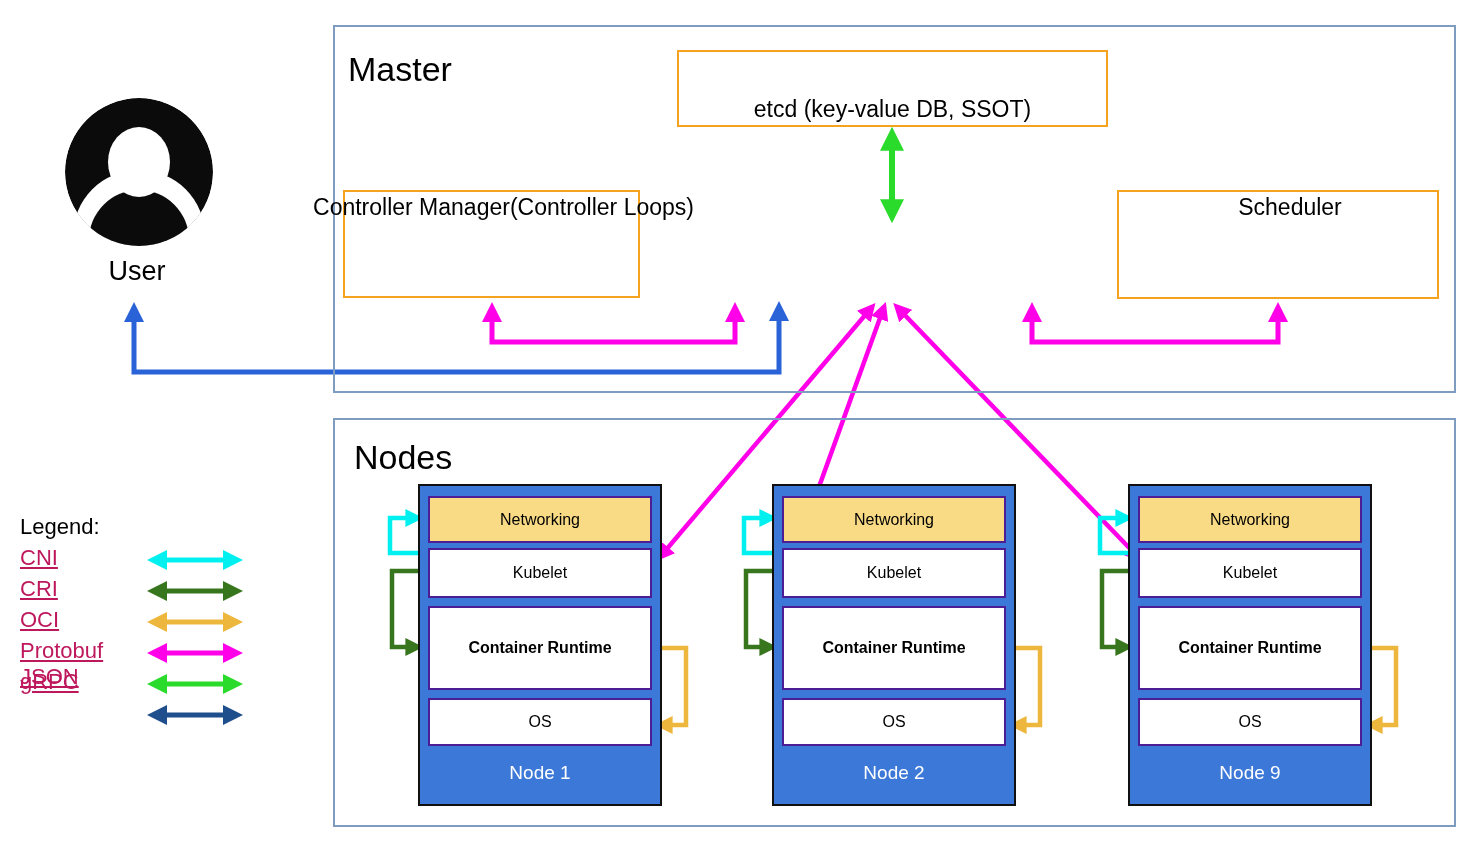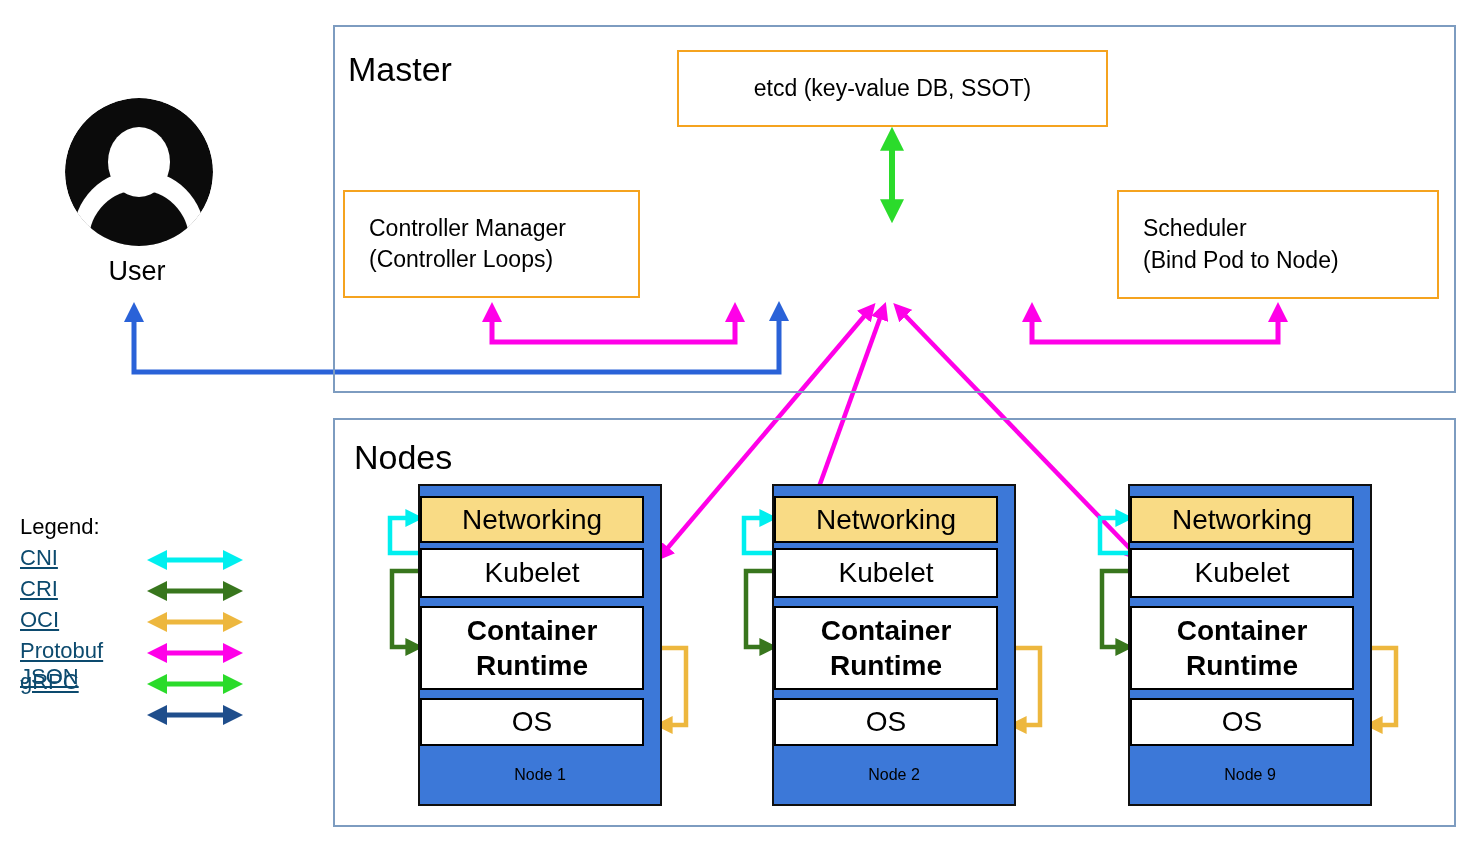--- a/index.html
+++ b/index.html
@@ -5,36 +5,36 @@
   html,body { margin:0; padding:0; background:#fff; }
   .stage {
     position:relative; width:1475px; height:852px; background:#ffffff;
     font-family:"Liberation Sans", sans-serif; color:#000; overflow:hidden;
   }
   .layer { position:absolute; left:0; top:0; width:1475px; height:852px; pointer-events:none; }
   .frame { position:absolute; border:2px solid #7D9CC0; background:transparent; }
   .section-label { position:absolute; font-size:34px; color:#000; }
   .obox {
     position:absolute; border:2px solid #F5A31F; background:#fff;
-    display:flex; align-items:center; justify-content:center;
+    display:flex; align-items:flex-end; justify-content:center;
     font-size:23px; line-height:1.35; white-space:nowrap;
   }
-  .obox.left { flex-direction:column; align-items:flex-start; justify-content:center; padding-left:24px; }
+  .obox.left { flex-direction:row; align-items:flex-start; justify-content:center; padding-left:24px; }
   .node { position:absolute; width:240px; height:318px; background:#3C78D8; border:2px solid #101010; box-sizing:content-box; }
   .nbox {
-    position:absolute; left:0; width:220px; background:#fff; border:2px solid #000000;
-    display:flex; align-items:center; justify-content:center; font-size:28px; text-align:center;
+    position:absolute; left:8px; width:220px; background:#fff; border:2px solid #4c1d95;
+    display:flex; align-items:center; justify-content:center; font-size:16px; text-align:center;
   }
   .nbox.tan { background:#F9DB85; }
   .nbox .wrap { display:block; width:150px; line-height:1.25;font-weight:bold; }
-  .node-name { position:absolute; left:0; bottom:20px; width:100%; text-align:center; color:#000000; font-size:16px; }
+  .node-name { position:absolute; left:0; bottom:20px; width:100%; text-align:center; color:#ffffff; font-size:19px; }
   .user-icon { position:absolute; left:65px; top:98px; }
   .user-label { position:absolute; left:72px; top:256px; width:130px; text-align:center; font-size:27px; }
   .legend-title { position:absolute; left:20px; top:514px; font-size:22px; color:#000; }
-  .legend-link { position:absolute; left:20px; font-size:22px; color:#0c4a6e; text-decoration:underline; cursor:pointer; }
+  .legend-link { position:absolute; left:20px; font-size:22px; color:#be185d; text-decoration:underline; cursor:pointer; }
 </style>
 </head>
 <body>
 
 <div class="stage">
 
   <svg class="layer" width="1475" height="852" viewBox="0 0 1475 852">
     <defs>
       <marker id="m-cni" viewBox="0 0 10 10" refX="7" refY="5" markerWidth="4" markerHeight="4" orient="auto-start-reverse">
         <path d="M0 0 L10 5 L0 10 Z" fill="#00EFEF"></path>
@@ -99,21 +99,20 @@
   </div>
 
   <div class="obox left" style="left:343px; top:190px; width:269px; height:104px;">
     <span>Controller Manager</span>
     <span>(Controller Loops)</span>
   </div>
 
 
   <div class="obox left" style="left:1117px; top:190px; width:294px; height:105px;">
     <span>Scheduler</span>
-    <span>(Bind Pod to Node)</span>
   </div>
 
   <svg class="user-icon" width="148" height="148" viewBox="0 0 148 148">
     <clipPath id="disc">
         <circle cx="74" cy="74" r="74"></circle>
       </clipPath>
     <g clip-path="url(#disc)">
       <circle cx="74" cy="74" r="74" fill="#0b0b0b"></circle>
       <circle cx="74" cy="138" r="66" fill="#ffffff"></circle>
       <circle cx="74" cy="142" r="50" fill="#0b0b0b"></circle>

